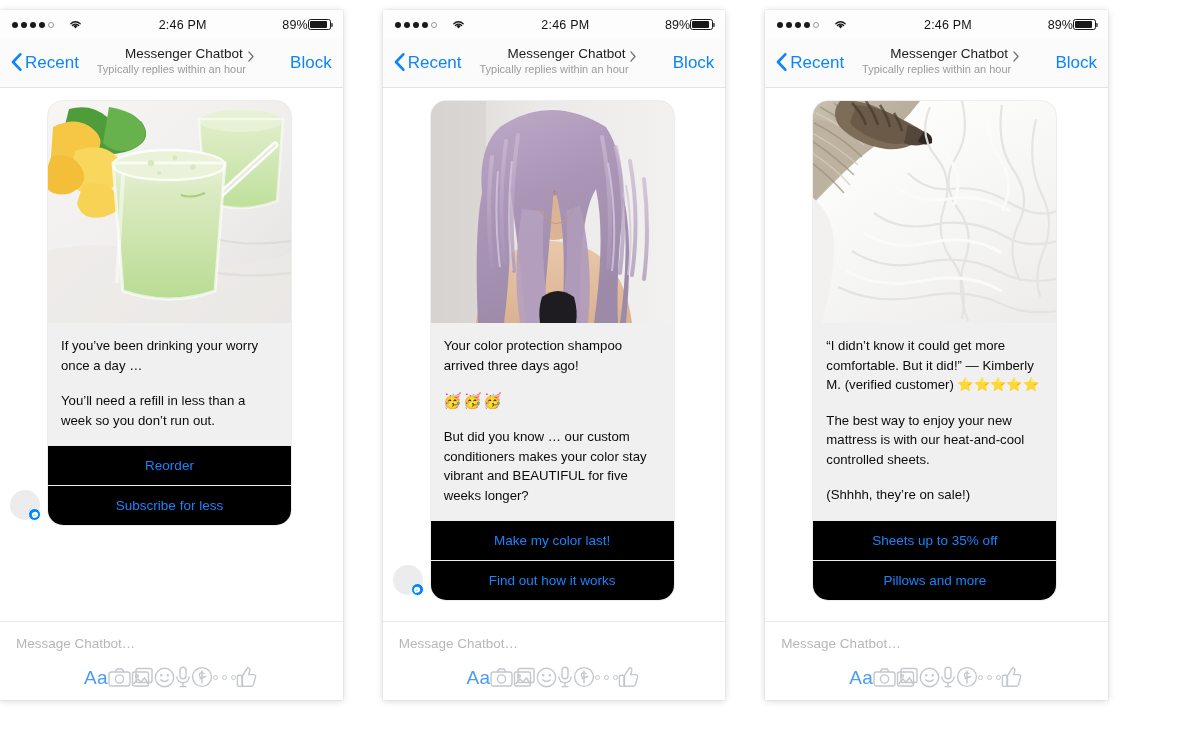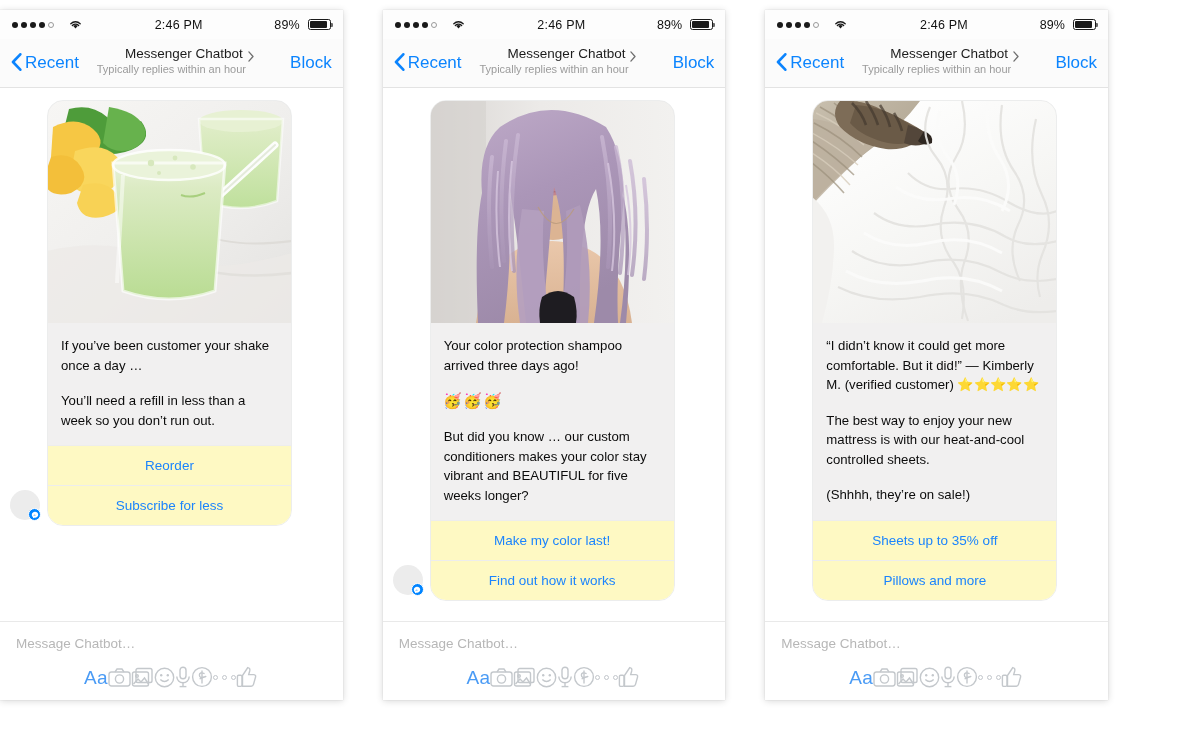--- a/index.html
+++ b/index.html
@@ -63,21 +63,21 @@
   .sig-dots i.off { background: transparent; border: 1px solid #9a9a9a; width: 4px; height: 4px; }
   .wifi { width: 15px; height: 11px; display:block; }
   .sb-center {
     flex: 1;
     text-align: center;
     font-size: 12.5px;
     font-weight: 400;
     color: #111;
     letter-spacing: 0.2px;
   }
-  .sb-right { display: flex; align-items: center; gap: 8px; }
+  .sb-right { display: flex; align-items: center; gap: 0; }
   .batt-pct { font-size: 12.5px; color: #111; }
   .batt {
     width: 23px; height: 11px;
     border: 1px solid #1a1a1a;
     border-radius: 2.5px;
     position: relative;
     box-sizing: border-box;
     padding: 1px;
   }
   .batt::after{
@@ -216,21 +216,21 @@
     padding: 13px 13px 15px 13px;
     font-size: 13.2px;
     line-height: 19.5px;
     color: #0b0b0b;
   }
   .card-body p { margin: 0 0 16px 0; }
   .card-body p:last-child { margin-bottom: 0; }
   .emoji-line { font-size: 15px; line-height: 20px; letter-spacing: 1px; }
 
   .card-btn {
-    background: #fef9c3;
+    background: #000000;
     color: #1b84fd;
     font-size: 13.5px;
     text-align: center;
     padding: 12px 6px;
     border-top: 1px solid #ededed;
     cursor: pointer;
   }
 
   
   .composer {
@@ -371,21 +371,21 @@
                 <path d="M76 74 l-6 108" stroke="#ffffff" stroke-width="4" opacity="0.5"></path>
                 <circle cx="104" cy="62" r="3.2" fill="#d7e8bd"></circle>
                 <circle cx="128" cy="57" r="2.4" fill="#d7e8bd"></circle>
                 <circle cx="146" cy="66" r="2.8" fill="#d7e8bd"></circle>
                 <circle cx="112" cy="72" r="2" fill="#d7e8bd"></circle>
               </g>
               <path d="M158 92 q-14 6 -24 2" stroke="#a8cf7e" stroke-width="2" fill="none"></path>
             </svg>
           </div>
           <div class="card-body">
-            <p>If you’ve been customer your shake once a day …</p>
+            <p>If you’ve been drinking your worry once a day …</p>
             <p>You’ll need a refill in less than a week so you don’t run out.</p>
           </div>
           <div class="card-btn">Reorder</div>
           <div class="card-btn">Subscribe for less</div>
         </div>
       </div>
     </div>
 
     <div class="composer">
       <div class="composer-input">Message Chatbot…</div>

